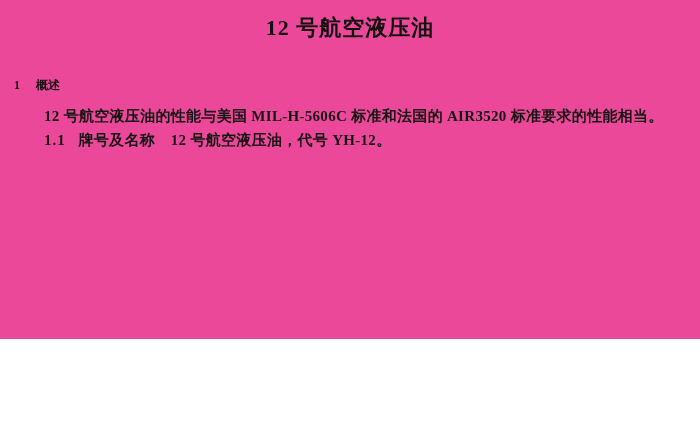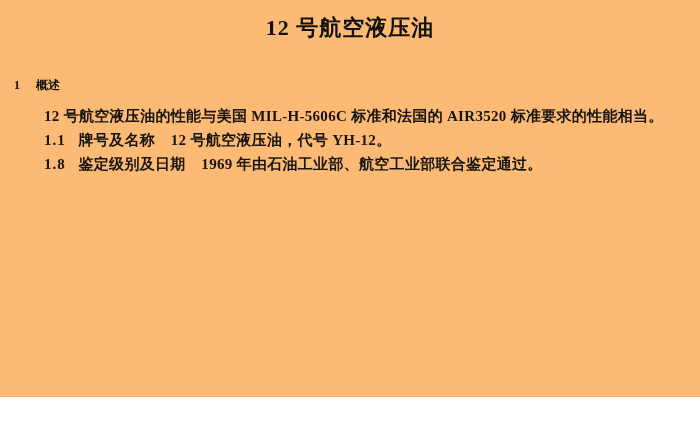--- a/index.html
+++ b/index.html
@@ -3,23 +3,23 @@
 <meta charset="utf-8">
 <style>
   html, body {
     margin: 0;
     padding: 0;
     background: #ffffff;
   }
   .page {
     position: relative;
     width: 700px;
-    height: 397px;
+    height: 339px;
     box-sizing: border-box;
-    background: #fdba74;
+    background: #ec4899;
     color: #171513;
     font-family: "Liberation Serif", "DejaVu Serif", serif;
     font-weight: bold;
     overflow: hidden;
     -webkit-font-smoothing: antialiased;
   }
   .title {
     margin: 0;
     padding-top: 13px;
     text-align: center;
@@ -75,18 +75,15 @@
     <p class="item">
       <span class="num">1.1</span><span class="label">牌号及名称</span><span class="content">12 号航空液压油，代号 YH-12。</span>
     </p>
 
 
 
 
 
 
 
-    <p class="item">
-      <span class="num">1.8</span><span class="label">鉴定级别及日期</span><span class="content">1969 年由石油工业部、航空工业部联合鉴定通过。</span>
-    </p>
 
   </div>
 </div>
 
 </body></html>

